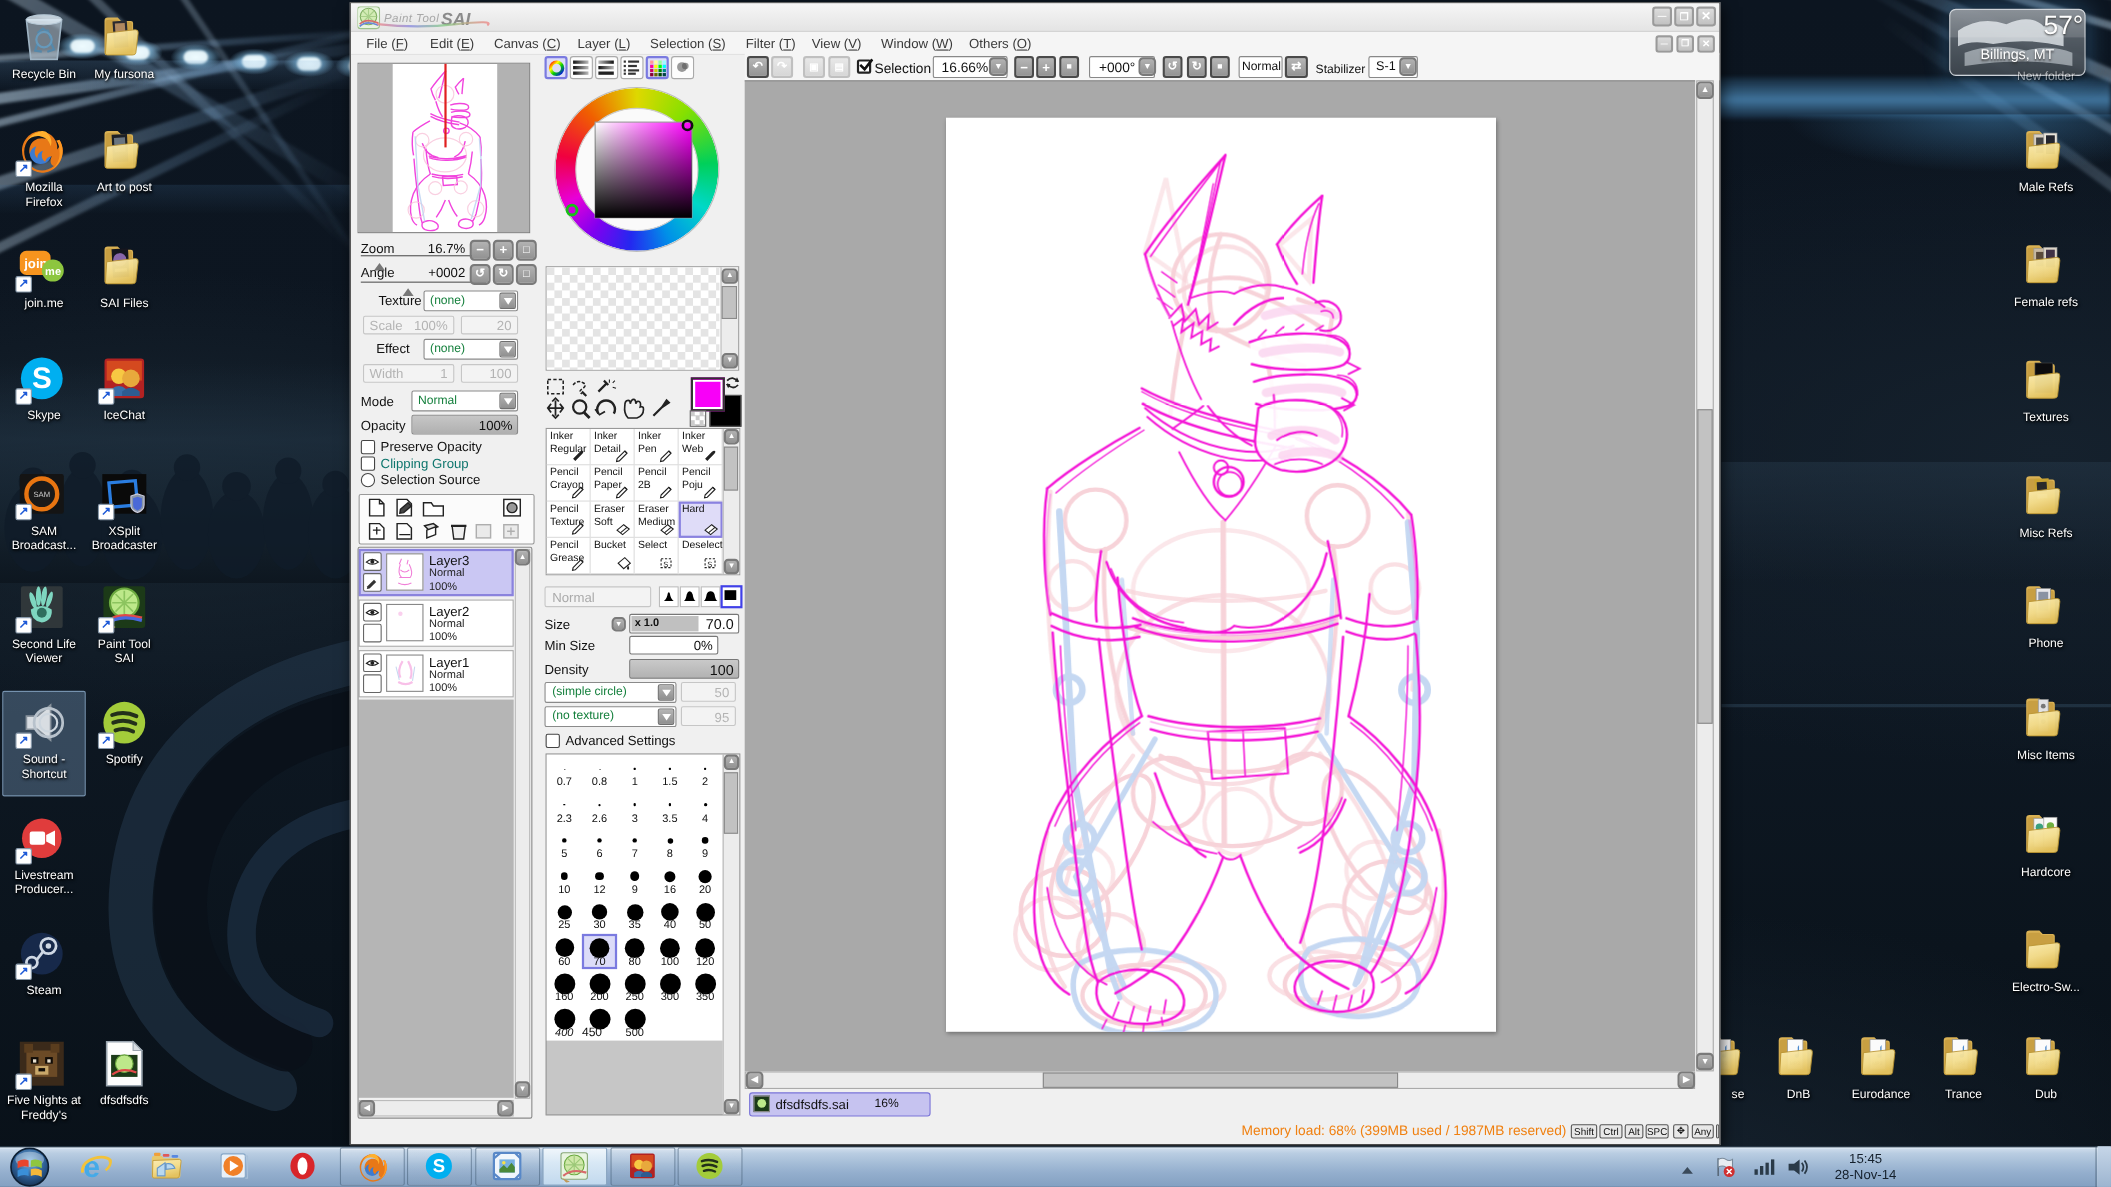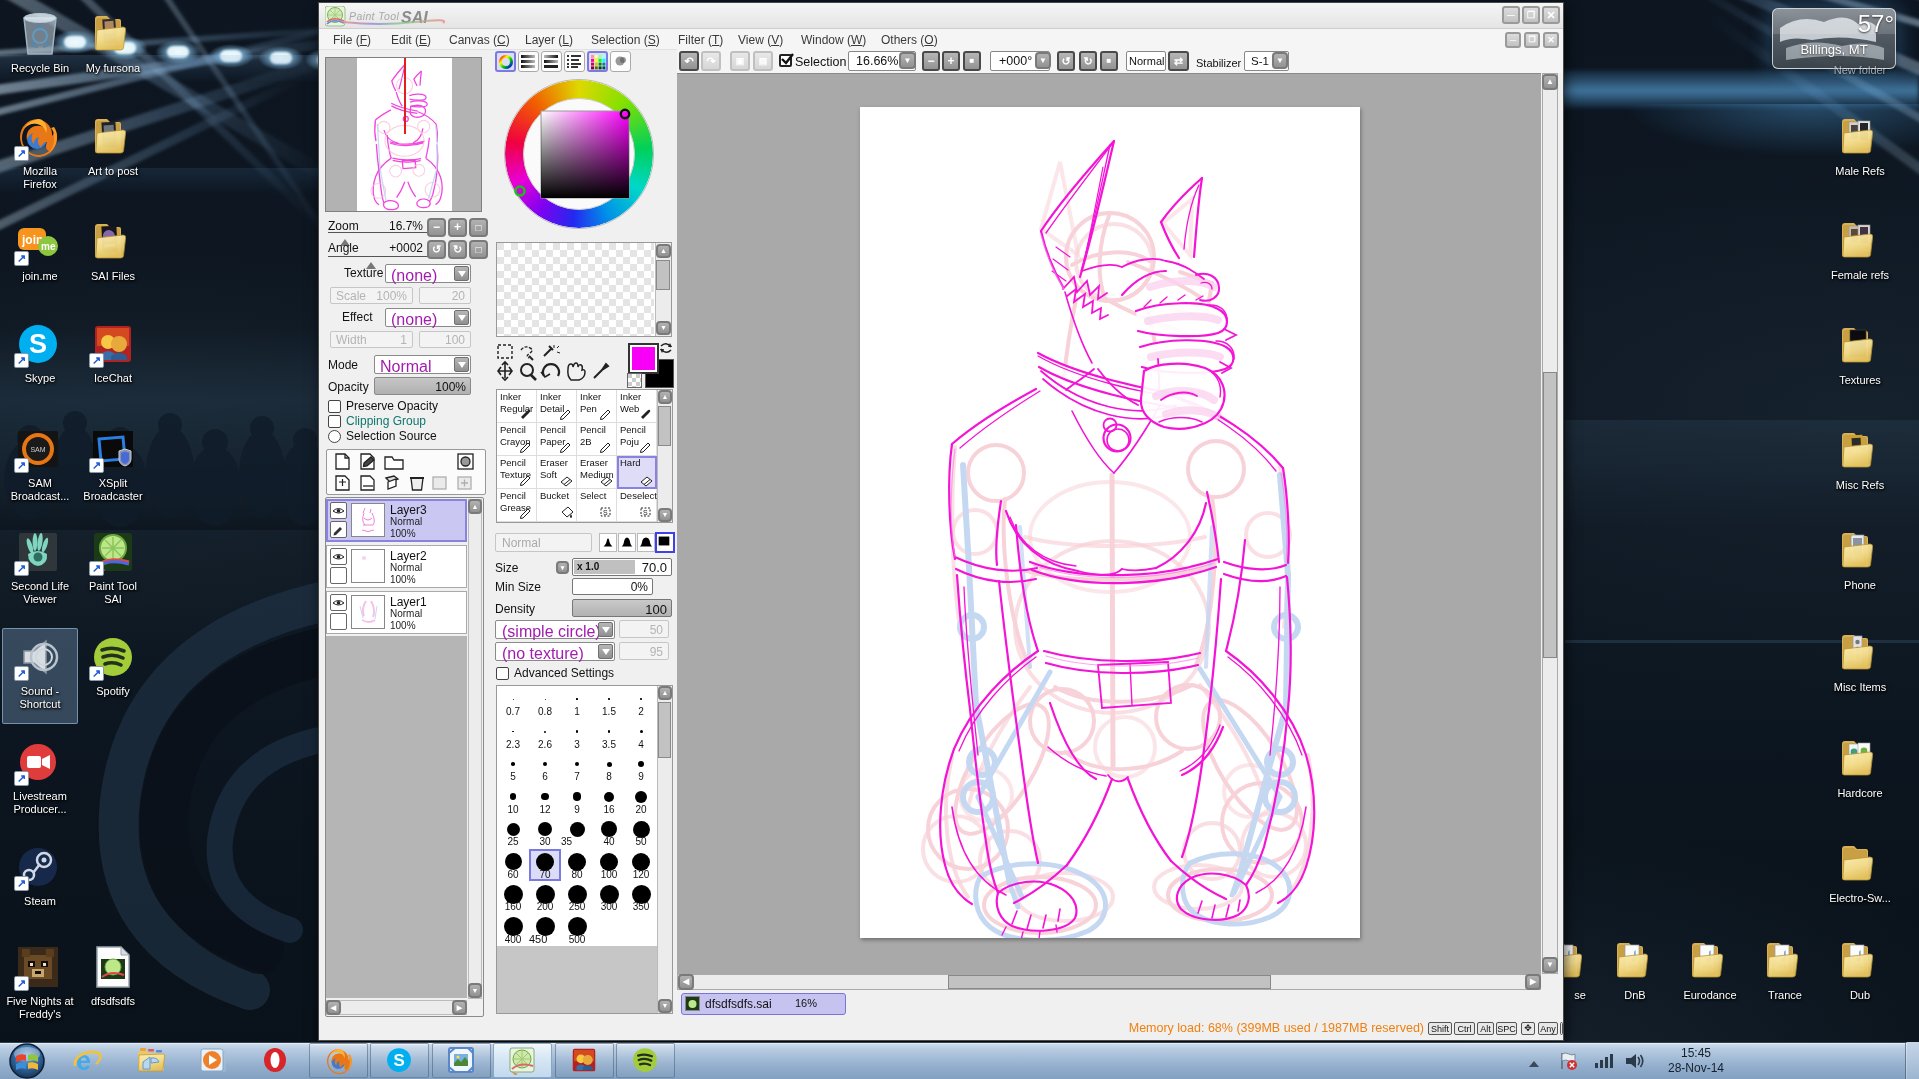--- a/index.html
+++ b/index.html
@@ -10,21 +10,21 @@
       radial-gradient(700px 320px at 8% 42%, #182530 0%, rgba(24,37,48,0) 65%),
       radial-gradient(1100px 480px at 97% 38%, #15212d 0%, rgba(21,33,45,0) 60%),
       linear-gradient(180deg,#0c1520 0%, #0d1621 30%, #0e1823 55%, #0b141d 80%, #091119 100%);
   }
   .icnlabel { position:absolute; color:#fff; font-size:11px; line-height:13px; text-align:center;
     text-shadow:0 1px 2px #000, 1px 1px 3px #000; }
   .shortcut { position:absolute; width:15px; height:15px; background:#fff; border:1px solid #8899aa;
     border-radius:2px; z-index:6; color:#1e5ad7; font-size:11px; font-weight:bold; line-height:13px; text-align:center; }
   .gbtn { position:absolute; background:linear-gradient(180deg,#b2b2b2,#929292); border:2px solid #7a7a7a;
      border-radius:4px; color:#fff; text-align:center; }
-  .combo { position:absolute; background:#fff; border:1px solid #8a8a8a; border-radius:2px; font-size:16px; color:#a21caf; }
+  .combo { position:absolute; background:#fff; border:1px solid #8a8a8a; border-radius:2px; font-size:11px; color:#15803d; }
   .combo .dd { position:absolute; right:1px; top:1px; bottom:1px; width:15px;
      background:linear-gradient(180deg,#b6b6b6,#8f8f8f); border:1px solid #6f6f6f; border-radius:2px; }
   .combo .dd:after{ content:""; position:absolute; left:3px; top:4px; border:4px solid transparent; border-top:6px solid #fff; }
   .disbox { position:absolute; background:#f3f3f3; border:1px solid #c6c6c6; border-radius:2px;
      font-size:12px; color:#b4b4b4; }
   .cb { position:absolute; width:13px; height:13px; background:#fff; border:1px solid #444; border-radius:2px; }
   .mini { position:absolute; border:1px solid #555; background:#e8e8e8; border-radius:2px;
      font-size:9px; color:#111; text-align:center; }
 </style></head><body>
 <svg width="0" height="0" style="position:absolute">
@@ -963,21 +963,21 @@
     <div class="abs" style="left:178px; top:813.0px; width:32px; height:32px; ">
       <div style="position:absolute; left:50%; top:6.5px; width:13px; height:13px; margin-left:-6.5px; background:#000; border-radius:50%"></div>
       <div style="position:absolute; left:0; right:0; bottom:1px; text-align:center; font-size:10px; color:#111">25</div>
     </div>
     <div class="abs" style="left:210px; top:813.0px; width:32px; height:32px; ">
       <div style="position:absolute; left:50%; top:6.0px; width:14px; height:14px; margin-left:-7.0px; background:#000; border-radius:50%"></div>
       <div style="position:absolute; left:0; right:0; bottom:1px; text-align:center; font-size:10px; color:#111">30</div>
     </div>
     <div class="abs" style="left:242px; top:813.0px; width:32px; height:32px; ">
       <div style="position:absolute; left:50%; top:5.5px; width:15px; height:15px; margin-left:-7.5px; background:#000; border-radius:50%"></div>
-      <div style="position:absolute; left:0; right:0; bottom:1px; text-align:left; font-size:10px; color:#111">35</div>
+      <div style="position:absolute; left:0; right:0; bottom:1px; text-align:center; font-size:10px; color:#111">35</div>
     </div>
     <div class="abs" style="left:274px; top:813.0px; width:32px; height:32px; ">
       <div style="position:absolute; left:50%; top:5.0px; width:16px; height:16px; margin-left:-8.0px; background:#000; border-radius:50%"></div>
       <div style="position:absolute; left:0; right:0; bottom:1px; text-align:center; font-size:10px; color:#111">40</div>
     </div>
     <div class="abs" style="left:306px; top:813.0px; width:32px; height:32px; ">
       <div style="position:absolute; left:50%; top:4.5px; width:17px; height:17px; margin-left:-8.5px; background:#000; border-radius:50%"></div>
       <div style="position:absolute; left:0; right:0; bottom:1px; text-align:center; font-size:10px; color:#111">50</div>
     </div>
     <div class="abs" style="left:178px; top:845.5px; width:32px; height:32px; ">
@@ -1013,21 +1013,21 @@
       <div style="position:absolute; left:0; right:0; bottom:1px; text-align:center; font-size:10px; color:#111">250</div>
     </div>
     <div class="abs" style="left:274px; top:878.0px; width:32px; height:32px; ">
       <div style="position:absolute; left:50%; top:3.5px; width:19px; height:19px; margin-left:-9.5px; background:#000; border-radius:50%"></div>
       <div style="position:absolute; left:0; right:0; bottom:1px; text-align:center; font-size:10px; color:#111">300</div>
     </div>
     <div class="abs" style="left:306px; top:878.0px; width:32px; height:32px; ">
       <div style="position:absolute; left:50%; top:3.5px; width:19px; height:19px; margin-left:-9.5px; background:#000; border-radius:50%"></div>
       <div style="position:absolute; left:0; right:0; bottom:1px; text-align:center; font-size:10px; color:#111">350</div>
     </div>
-    <div class="abs" style="left:178px; top:910.5px; width:32px; height:32px; ">
+    <div class="abs" style="left:178px; top:910.5px; width:32px; height:32px;font-style:italic; ">
       <div style="position:absolute; left:50%; top:3.5px; width:19px; height:19px; margin-left:-9.5px; background:#000; border-radius:50%"></div>
       <div style="position:absolute; left:0; right:0; bottom:1px; text-align:center; font-size:10px; color:#111">400</div>
     </div>
     <div class="abs" style="left:210px; top:910.5px; width:32px; height:32px; ">
       <div style="position:absolute; left:50%; top:3.5px; width:19px; height:19px; margin-left:-9.5px; background:#000; border-radius:50%"></div>
       <div style="position:absolute; left:0; right:0; bottom:1px; text-align:left; font-size:11px; color:#111">450</div>
     </div>
     <div class="abs" style="left:242px; top:910.5px; width:32px; height:32px; ">
       <div style="position:absolute; left:50%; top:3.5px; width:19px; height:19px; margin-left:-9.5px; background:#000; border-radius:50%"></div>
       <div style="position:absolute; left:0; right:0; bottom:1px; text-align:center; font-size:10px; color:#111">500</div>

